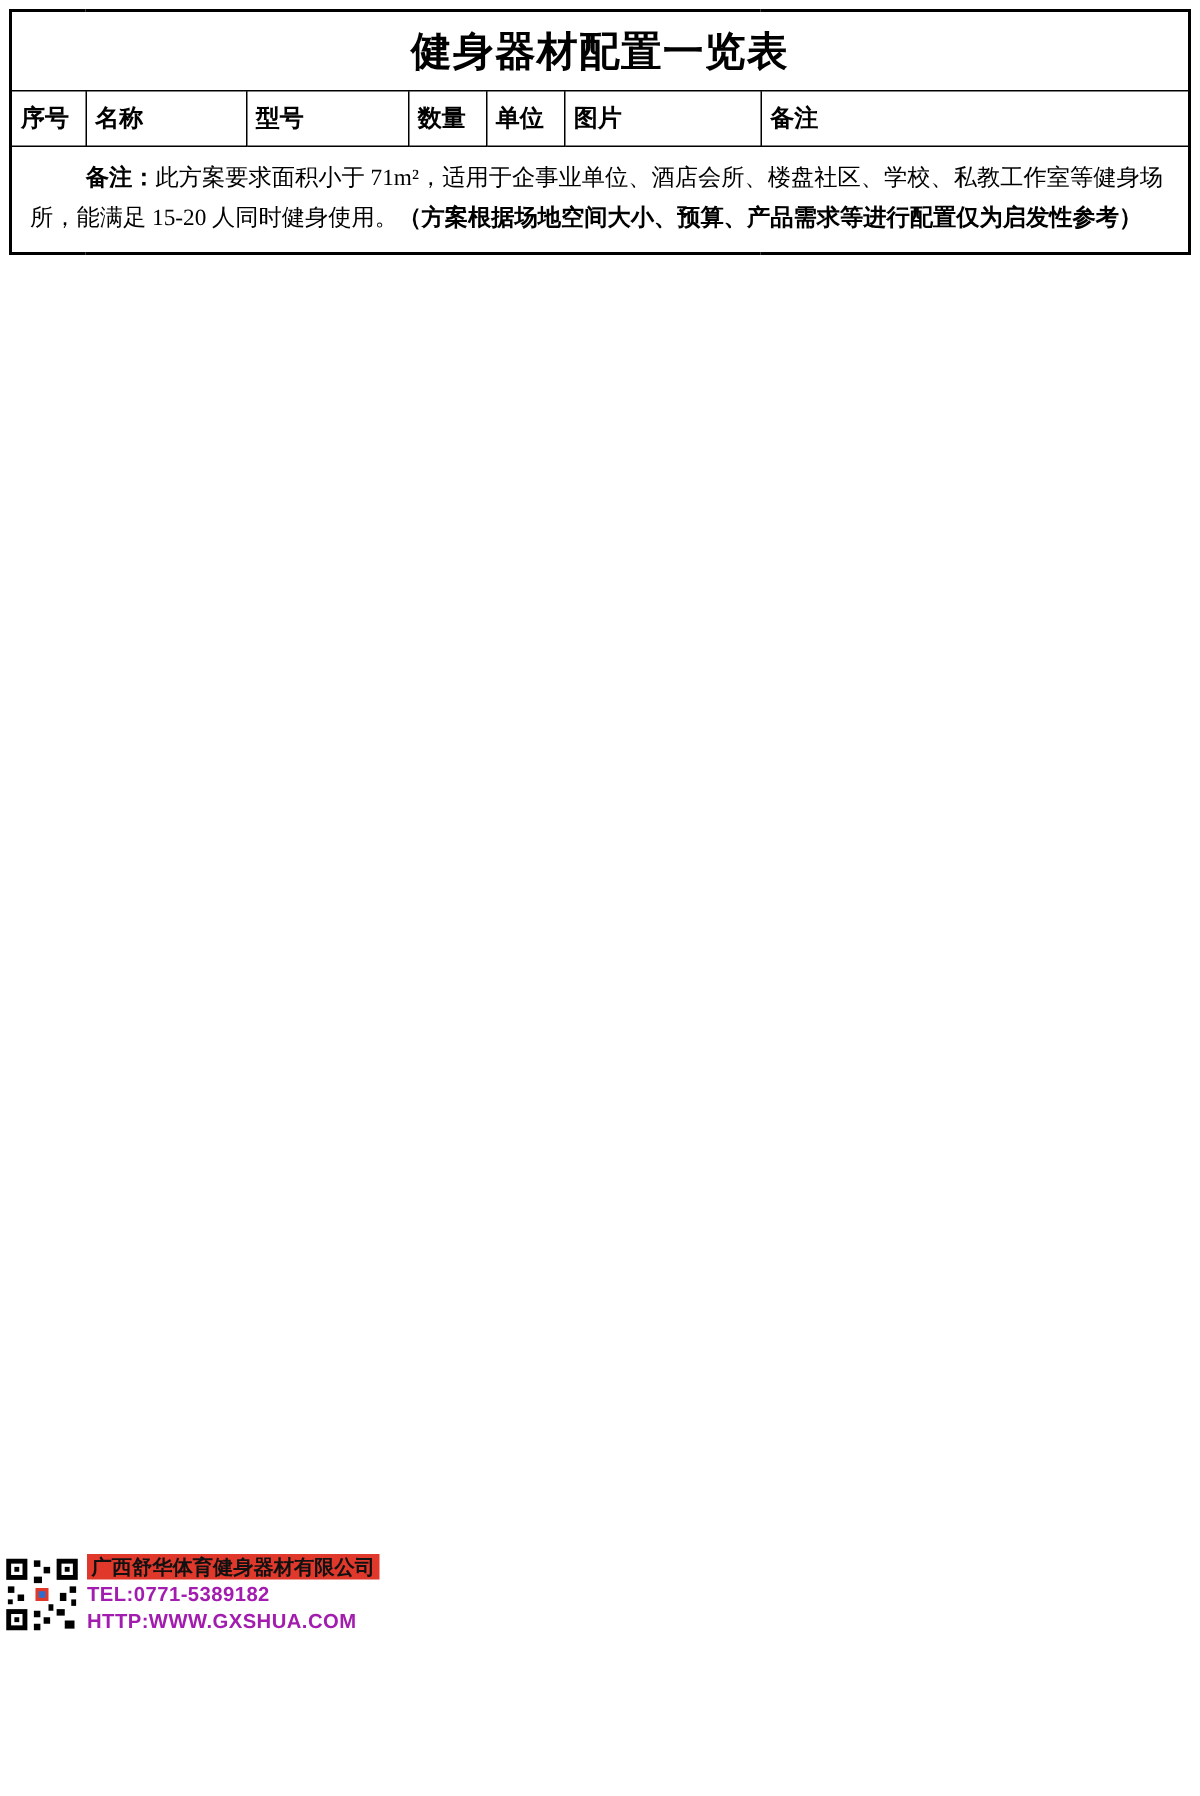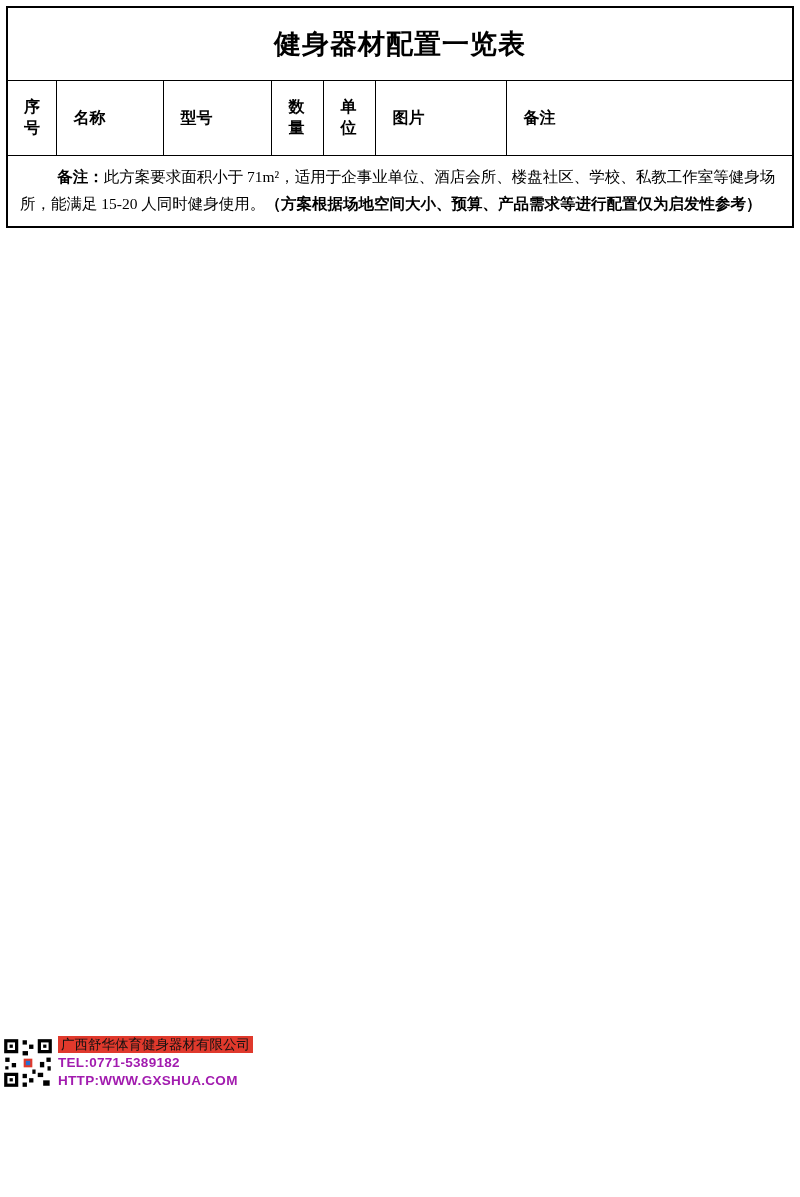--- a/index.html
+++ b/index.html
@@ -4,37 +4,37 @@
 <style>
   html,body{margin:0;padding:0;}
   body{
     width:800px;height:1197px;background:#ffffff;position:relative;
     font-family:"Liberation Serif","DejaVu Serif",serif;color:#000;
   }
   table.sheet{
     border-collapse:collapse;table-layout:fixed;
     width:788px;margin:6px auto 0;border:2px solid #000;
   }
-  td{border:1px solid #000;padding:16px;overflow:hidden;vertical-align:middle;}
+  td{border:1px solid #000;padding:6px;overflow:hidden;vertical-align:middle;}
   .title-cell{
     height:40px;text-align:center;font-weight:bold;font-size:27px;
     font-family:"Liberation Sans","DejaVu Sans",sans-serif;letter-spacing:1px;
   }
   .head-cell{font-weight:bold;text-align:left;font-size:16px;height:24px;}
   .footer-cell{padding:7px 12px 9px;font-size:15.5px;line-height:1.75;}
   .footer-cell p{margin:0;text-indent:2.4em;}
   .b{font-weight:bold;margin-top:44px;}
   
   .watermark{
     position:absolute;left:2px;top:1036px;display:flex;gap:4px;align-items:flex-start;
     font-family:"Liberation Sans","DejaVu Sans",sans-serif;z-index:5;
   }
   .wm-text{display:flex;flex-direction:column;gap:1px;}
   .wm-company{
-    display:inline-block;background:#e0392c;color:#111;font-weight:normal;
+    display:inline-block;background:#e0392c;color:#111;font-weight:bold;
     font-size:13.5px;line-height:17px;padding:0 3px;white-space:nowrap;
   }
   .wm-tel,.wm-url{
     font-weight:bold;font-size:13.5px;line-height:17px;color:#a21caf;
     background:rgba(255,255,255,.85);white-space:nowrap;letter-spacing:.3px;
   }
 </style>
 </head>
 <body>
 

